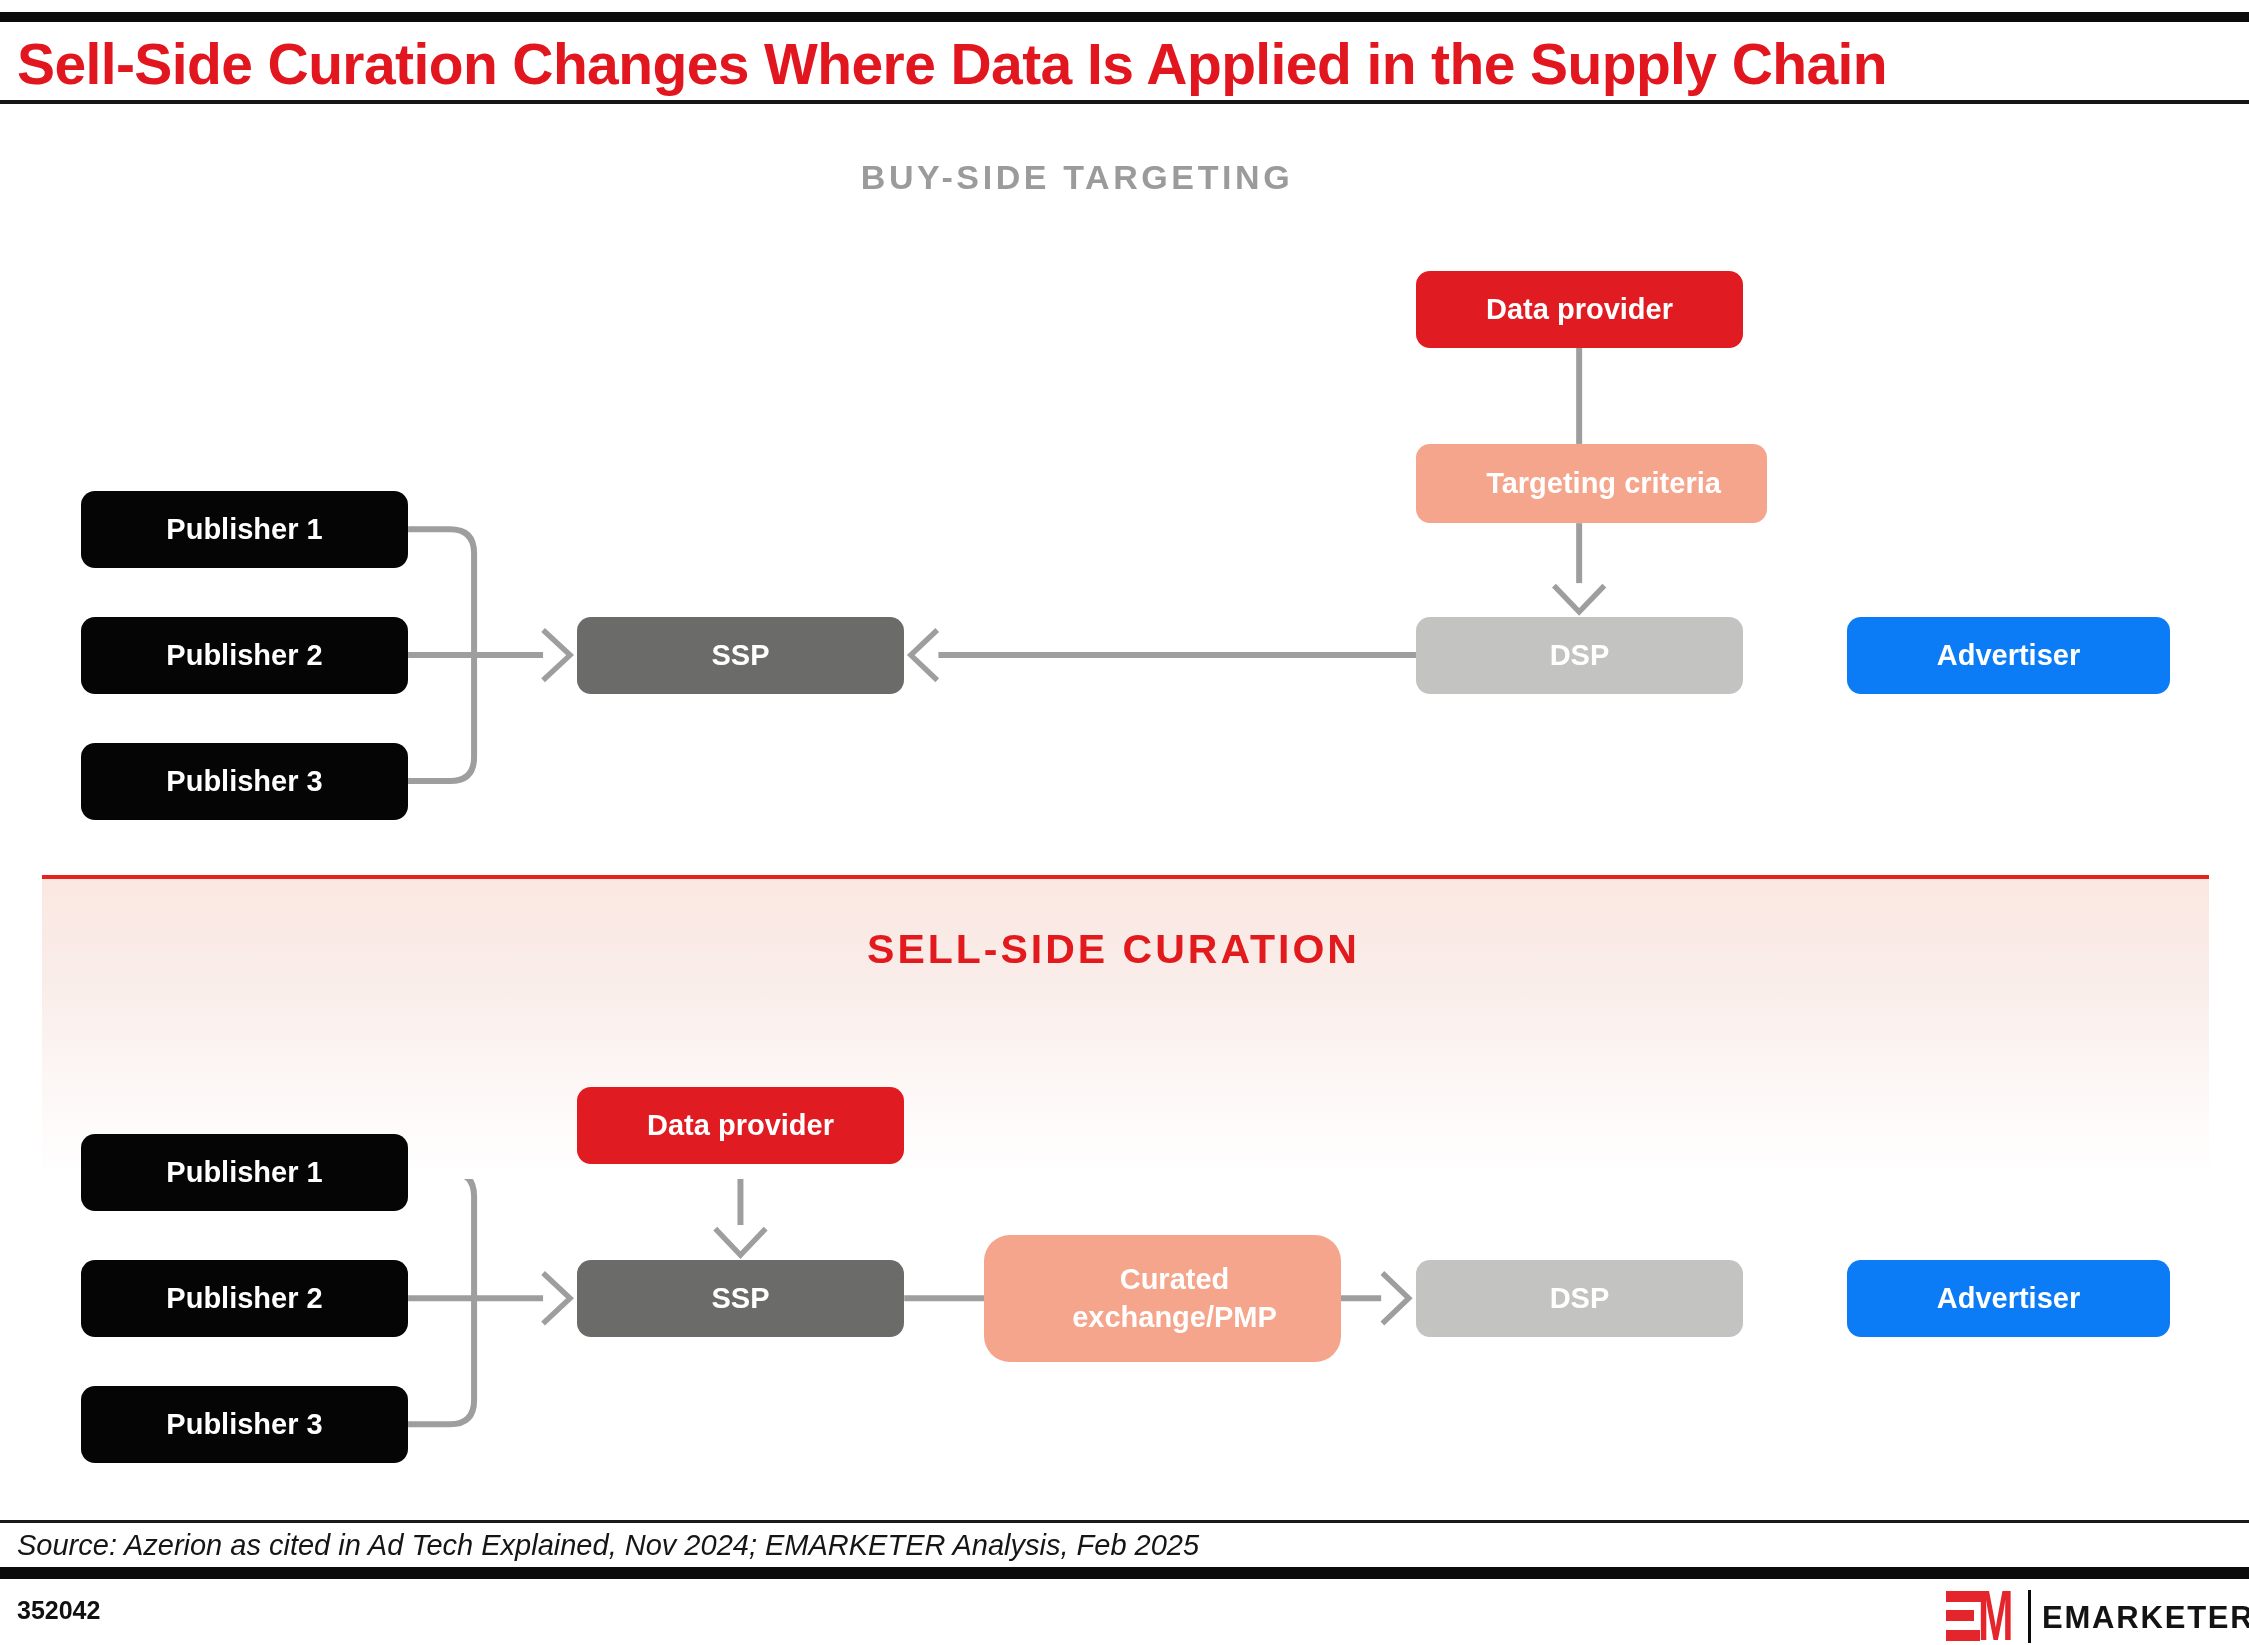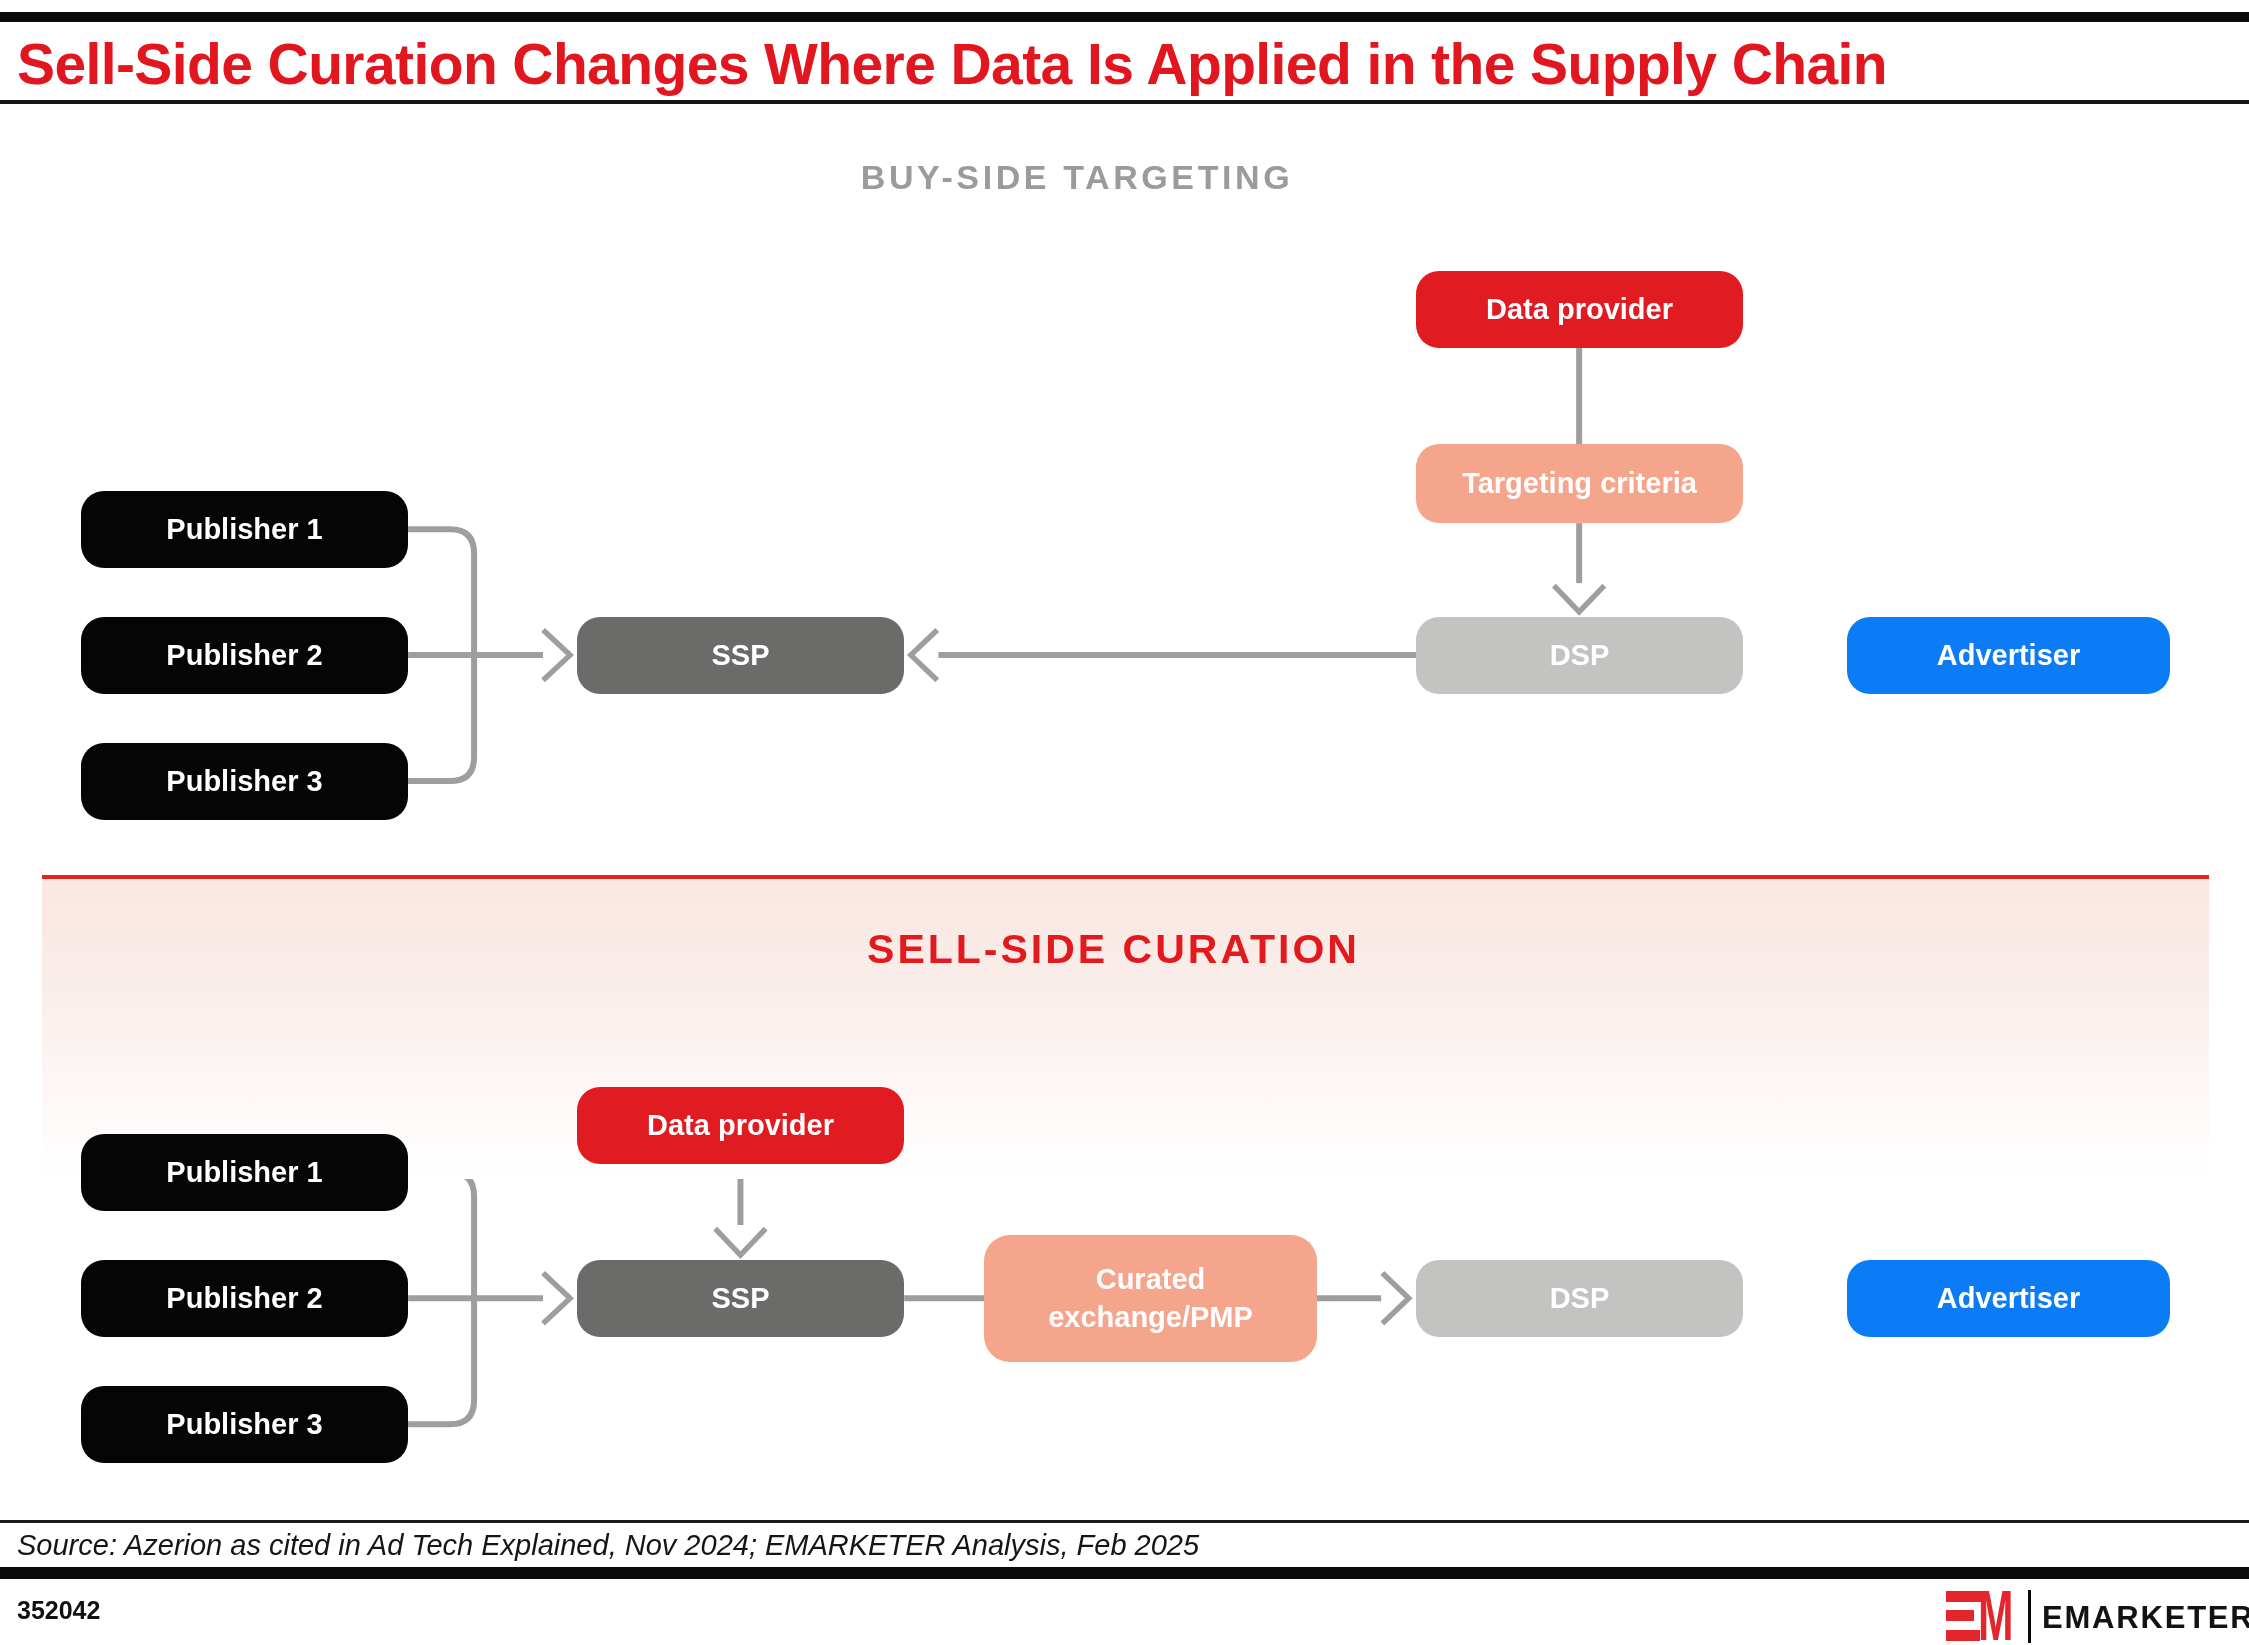--- a/index.html
+++ b/index.html
@@ -8,26 +8,26 @@
   .abs{position:absolute;}
   .topbar{left:0;top:12px;width:2250px;height:10.2px;background:#0b0b0b;}
   .title{left:17px;top:31px;width:2040px;font-size:57px;font-weight:bold;color:#E1161F;letter-spacing:-0.6px;white-space:nowrap;}
   .title-rule{left:0;top:100px;width:2250px;height:3.6px;background:#161616;}
   .section-heading{left:0;top:158px;width:2154px;text-align:center;font-size:34px;font-weight:bold;color:#9B9B9B;letter-spacing:3.6px;}
   .divider-red{left:42px;top:875px;width:2167px;height:4.2px;background:#E2241C;}
   .pink-grad{left:42px;top:879px;width:2167px;height:300px;
     background:linear-gradient(180deg,#FBE7E2 0%,#F9EDE9 35%,#FDF8F7 72%,#FFFFFF 100%);}
   .sell-heading{left:0;top:926px;width:2227px;text-align:center;font-size:41px;font-weight:bold;color:#E2191D;letter-spacing:3px;}
   .box{position:absolute;display:flex;align-items:center;justify-content:center;
-       color:#fff;font-weight:bold;font-size:29px;border-radius:23px;text-align:center;}
+       color:#fff;font-weight:bold;font-size:29px;border-radius:14px;text-align:center;}
   .black-box{background:#050505;}
   .darkgray-box{background:#6B6B69;}
   .lightgray-box{background:#C3C3C2;}
   .red-box{background:#E01B22;}
-  .salmon-box{background:#F5A58B;}
+  .salmon-box{background:#F5A58B;padding-left:24px;}
   .blue-box{background:#0B7CF5;}
   .curated{border-radius:26px;flex-direction:column;line-height:1.28;}
   .connector-svg{left:0;top:0;width:2250px;height:1645px;pointer-events:none;}
   .foot-rule{left:0;top:1520px;width:2250px;height:3px;background:#1A1A1A;}
   .source{left:17px;top:1529px;font-size:29px;font-style:italic;color:#151515;white-space:nowrap;}
   .footbar{left:0;top:1567px;width:2250px;height:12px;background:#0b0b0b;}
   .chart-id{left:17px;top:1596px;font-size:25px;font-weight:bold;color:#111;}
   .logo{left:1946px;top:1590px;width:288px;height:53px;}
   .ebar{position:absolute;left:0;background:#E4262C;}
   .ebar1{top:1.2px;width:37px;height:10.8px;}

